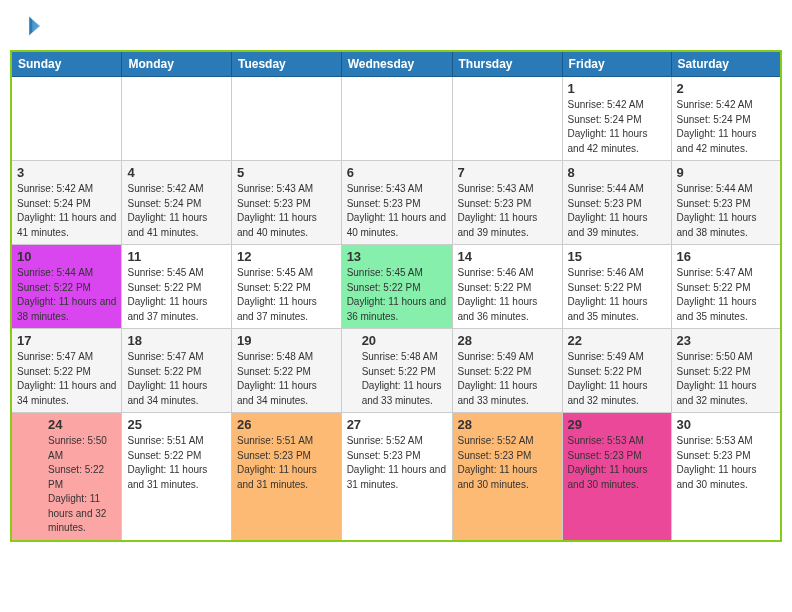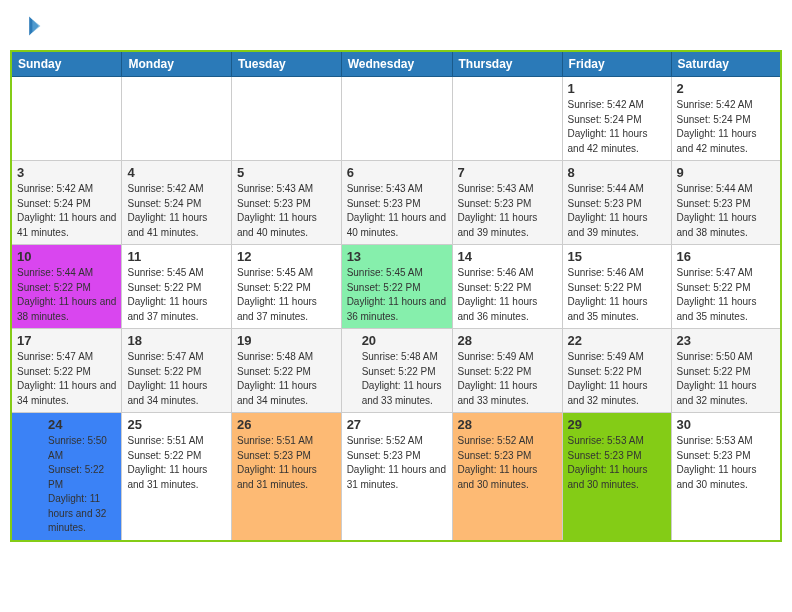--- a/index.html
+++ b/index.html
@@ -228,41 +228,41 @@
         <td style="background: rgb(245, 245, 245);">
           <span class="day-number">22</span>
           <div class="day-info">Sunrise: 5:49 AM<br>Sunset: 5:22 PM<br>Daylight: 11 hours and 32 minutes.</div>
         </td>
         <td style="background: rgb(245, 245, 245); margin-left: 24px;">
           <span class="day-number">23</span>
           <div class="day-info">Sunrise: 5:50 AM<br>Sunset: 5:22 PM<br>Daylight: 11 hours and 32 minutes.</div>
         </td>
       </tr>
       <tr>
-        <td style="background: #3b82f6; padding-left: 36px;">
+        <td style="background: #fca5a5; padding-left: 36px;">
           <span class="day-number">24</span>
           <div class="day-info">Sunrise: 5:50 AM<br>Sunset: 5:22 PM<br>Daylight: 11 hours and 32 minutes.</div>
         </td>
         <td style="background: rgb(255, 255, 255);">
           <span class="day-number">25</span>
           <div class="day-info">Sunrise: 5:51 AM<br>Sunset: 5:22 PM<br>Daylight: 11 hours and 31 minutes.</div>
         </td>
         <td style="background: #fdba74;">
           <span class="day-number">26</span>
           <div class="day-info">Sunrise: 5:51 AM<br>Sunset: 5:23 PM<br>Daylight: 11 hours and 31 minutes.</div>
         </td>
         <td style="background: rgb(255, 255, 255);">
           <span class="day-number">27</span>
           <div class="day-info">Sunrise: 5:52 AM<br>Sunset: 5:23 PM<br>Daylight: 11 hours and 31 minutes.</div>
         </td>
         <td style="background: #fdba74;">
           <span class="day-number">28</span>
           <div class="day-info">Sunrise: 5:52 AM<br>Sunset: 5:23 PM<br>Daylight: 11 hours and 30 minutes.</div>
         </td>
-        <td style="background: #84cc16;">
+        <td style="background: #ec4899;">
           <span class="day-number">29</span>
           <div class="day-info">Sunrise: 5:53 AM<br>Sunset: 5:23 PM<br>Daylight: 11 hours and 30 minutes.</div>
         </td>
         <td style="background: rgb(255, 255, 255);">
           <span class="day-number">30</span>
           <div class="day-info">Sunrise: 5:53 AM<br>Sunset: 5:23 PM<br>Daylight: 11 hours and 30 minutes.</div>
         </td>
       </tr>
     </tbody>
 </table>

